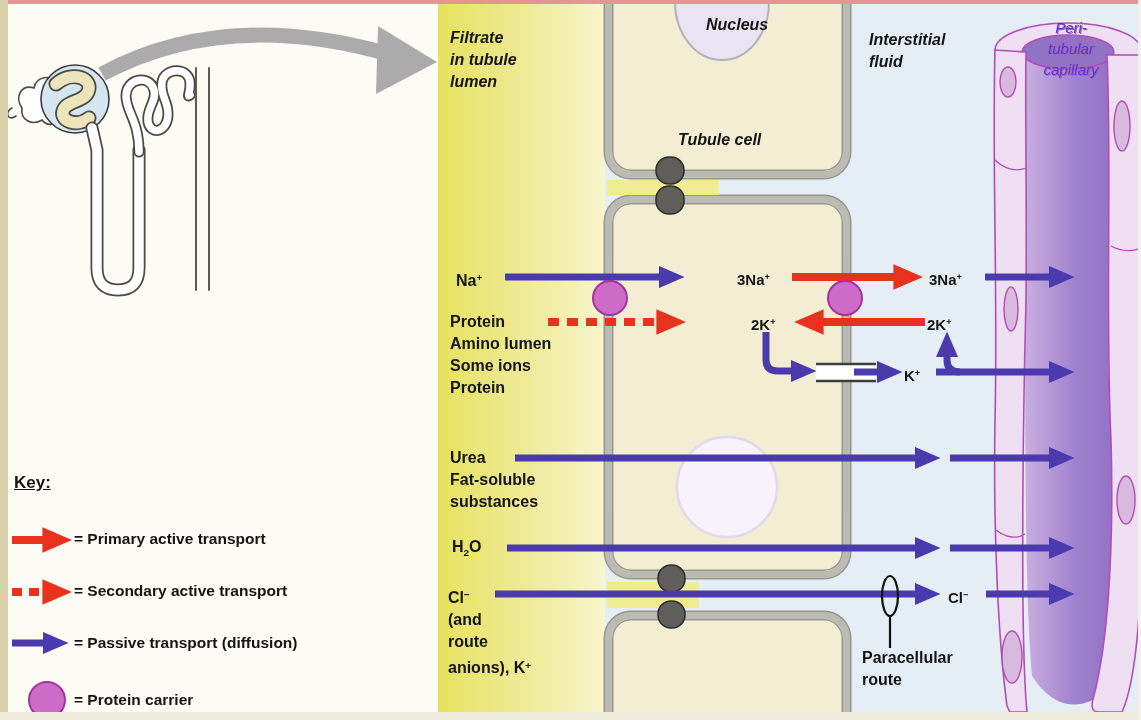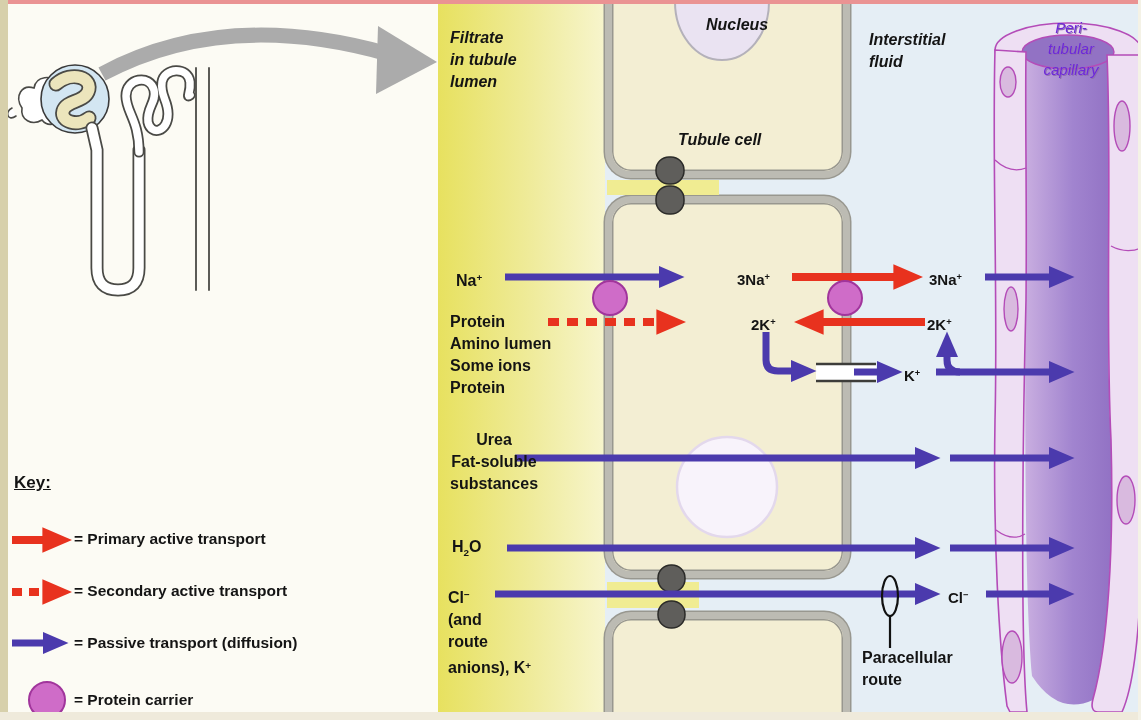--- a/index.html
+++ b/index.html
@@ -174,21 +174,21 @@
   </div>
 
   <div class="lbl sm" style="left:737px;top:266px;"><span>3Na</span><sup>+</sup></div>
   <div class="lbl sm" style="left:929px;top:266px;"><span>3Na</span><sup>+</sup></div>
 
   <div class="lbl sm" style="left:751px;top:311px;"><span>2K</span><sup>+</sup></div>
   <div class="lbl sm" style="left:927px;top:311px;"><span>2K</span><sup>+</sup></div>
 
   <div class="lbl sm" style="left:904px;top:362px;"><span>K</span><sup>+</sup></div>
 
-  <div class="lbl" style="left:450px;top:429px;text-align:center;">
+  <div class="lbl" style="left:450px;top:447px;">
     <div>Urea</div>
     <div>Fat-soluble</div>
     <div>substances</div>
   </div>
 
   <div class="lbl" style="left:452px;top:536px;"><span>H</span><sub>2</sub><span>O</span></div>
 
   <div class="lbl" style="left:448px;top:583px;">
     <div><span>Cl</span><sup>−</sup></div>
     <div>(and</div>

